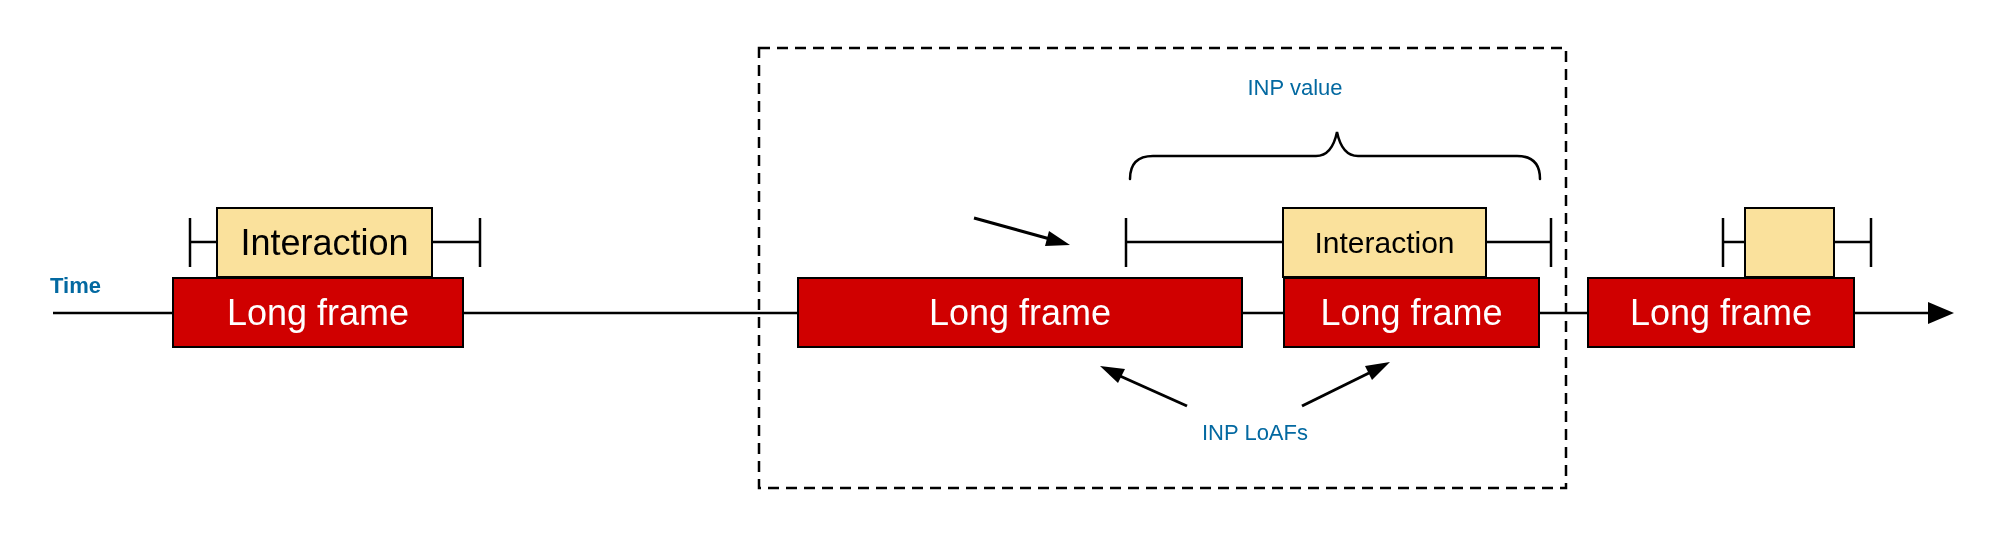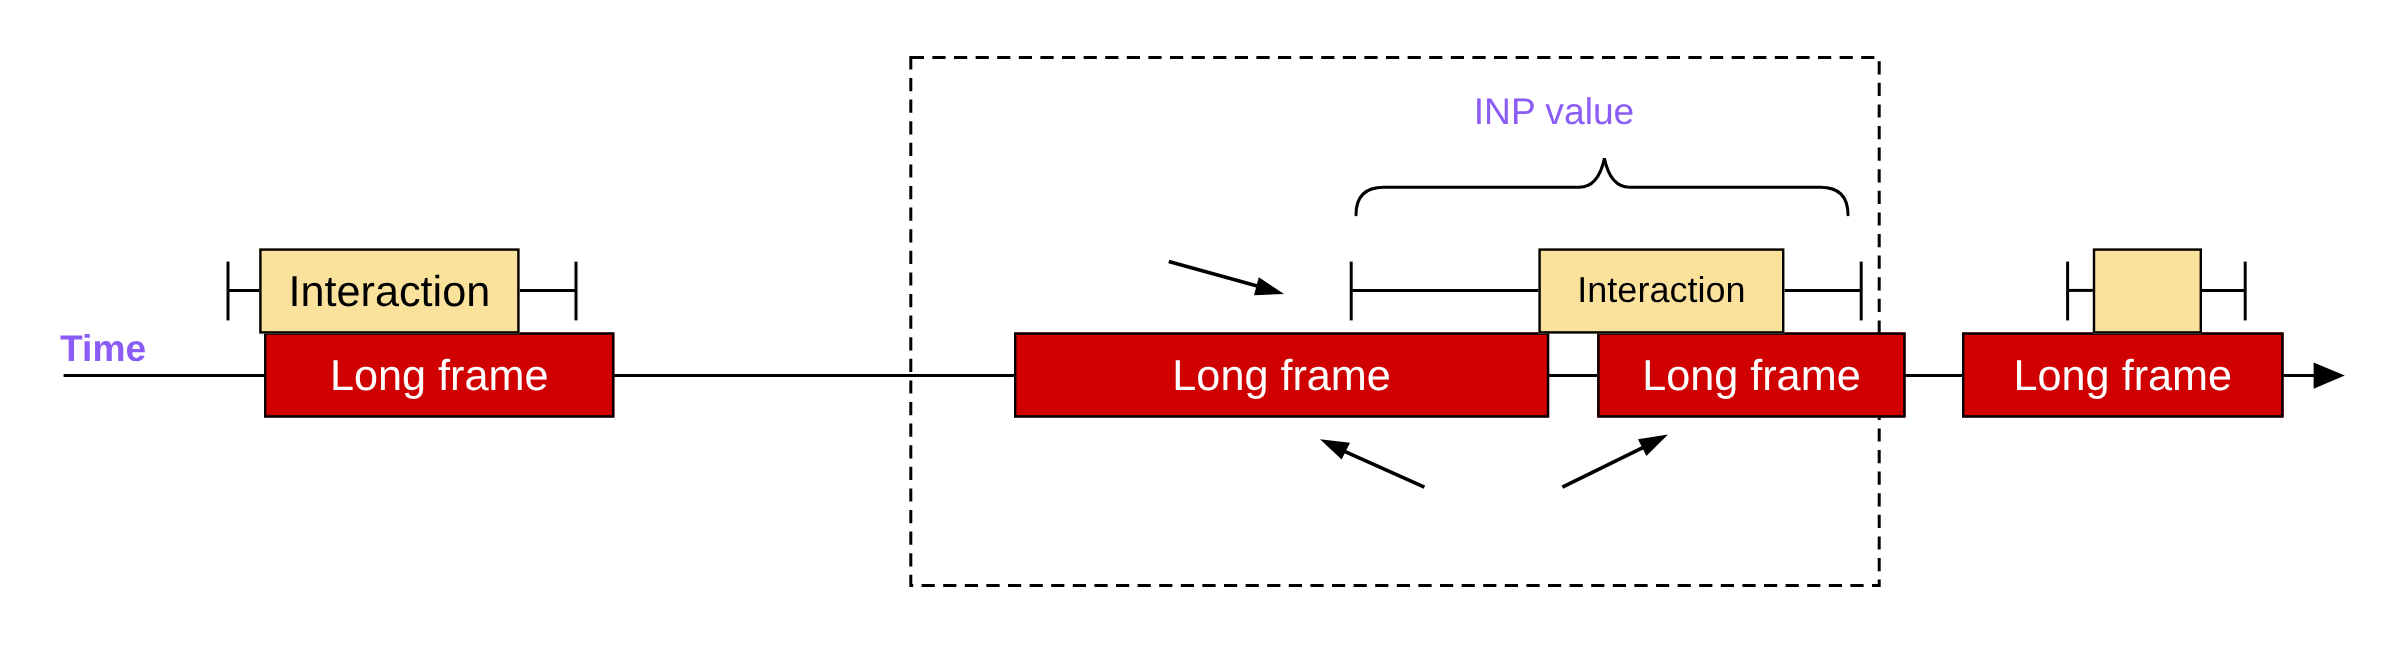--- a/index.html
+++ b/index.html
@@ -35,41 +35,40 @@
     align-items: center;
     justify-content: center;
     z-index: 2;
   }
   .long-frame {
     top: 277px;
     height: 71px;
     background: var(--long-frame-fill);
     color: var(--long-frame-text);
     font-size: 36px;
-    margin-left: 48px;
   }
   .interaction {
     top: 207px;
     height: 71px;
     background: var(--interaction-fill);
     color: var(--interaction-text);
     font-size: 36px;
   }
   .lf1 { left: 172px; width: 292px; }
   .lf2 { left: 797px; width: 446px; }
   .lf3 { left: 1283px; width: 257px; }
   .lf4 { left: 1587px; width: 268px; }
   .ia1 { left: 216px; width: 217px; }
   .ia2 { left: 1282px; width: 205px; font-size: 30px; }
   .ia3 { left: 1744px; width: 91px; }
   .note {
     position: absolute;
     z-index: 3;
-    color: #8b5cf6;
-    font-size: 31px;
+    color: #0369a1;
+    font-size: 22px;
     white-space: nowrap;
   }
   .centered { transform: translateX(-50%); }
   .time-label { left: 50px; top: 273px; font-weight: bold; }
   .inp-value-label { left: 1295px; top: 75px; }
   .inp-event-label { left: 977px; top: 160px; }
   .inp-loafs-label { left: 1255px; top: 420px; }
 </style>
 </head>
 <body>
@@ -140,14 +139,15 @@
   </div>
   <div class="box interaction ia2">
     <span>Interaction</span>
   </div>
   <div class="box interaction ia3">
     <span></span>
   </div>
 
   <div class="note time-label">Time</div>
   <div class="note centered inp-value-label">INP value</div>
+  <div class="note centered inp-loafs-label">INP LoAFs</div>
 
 </div>
 
 </body></html>

